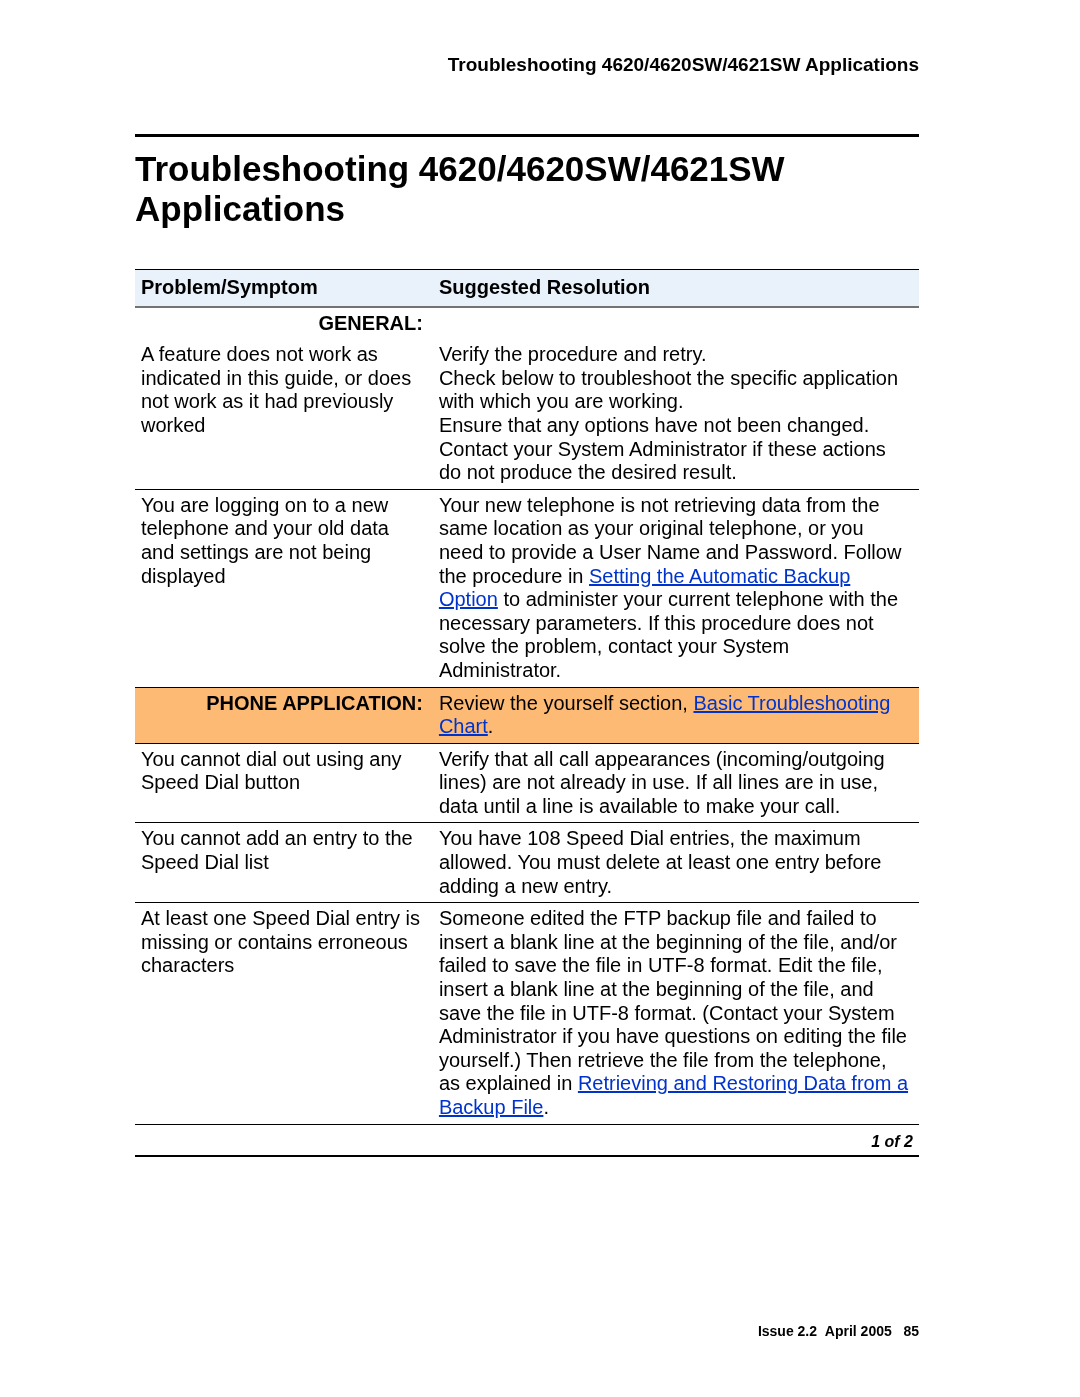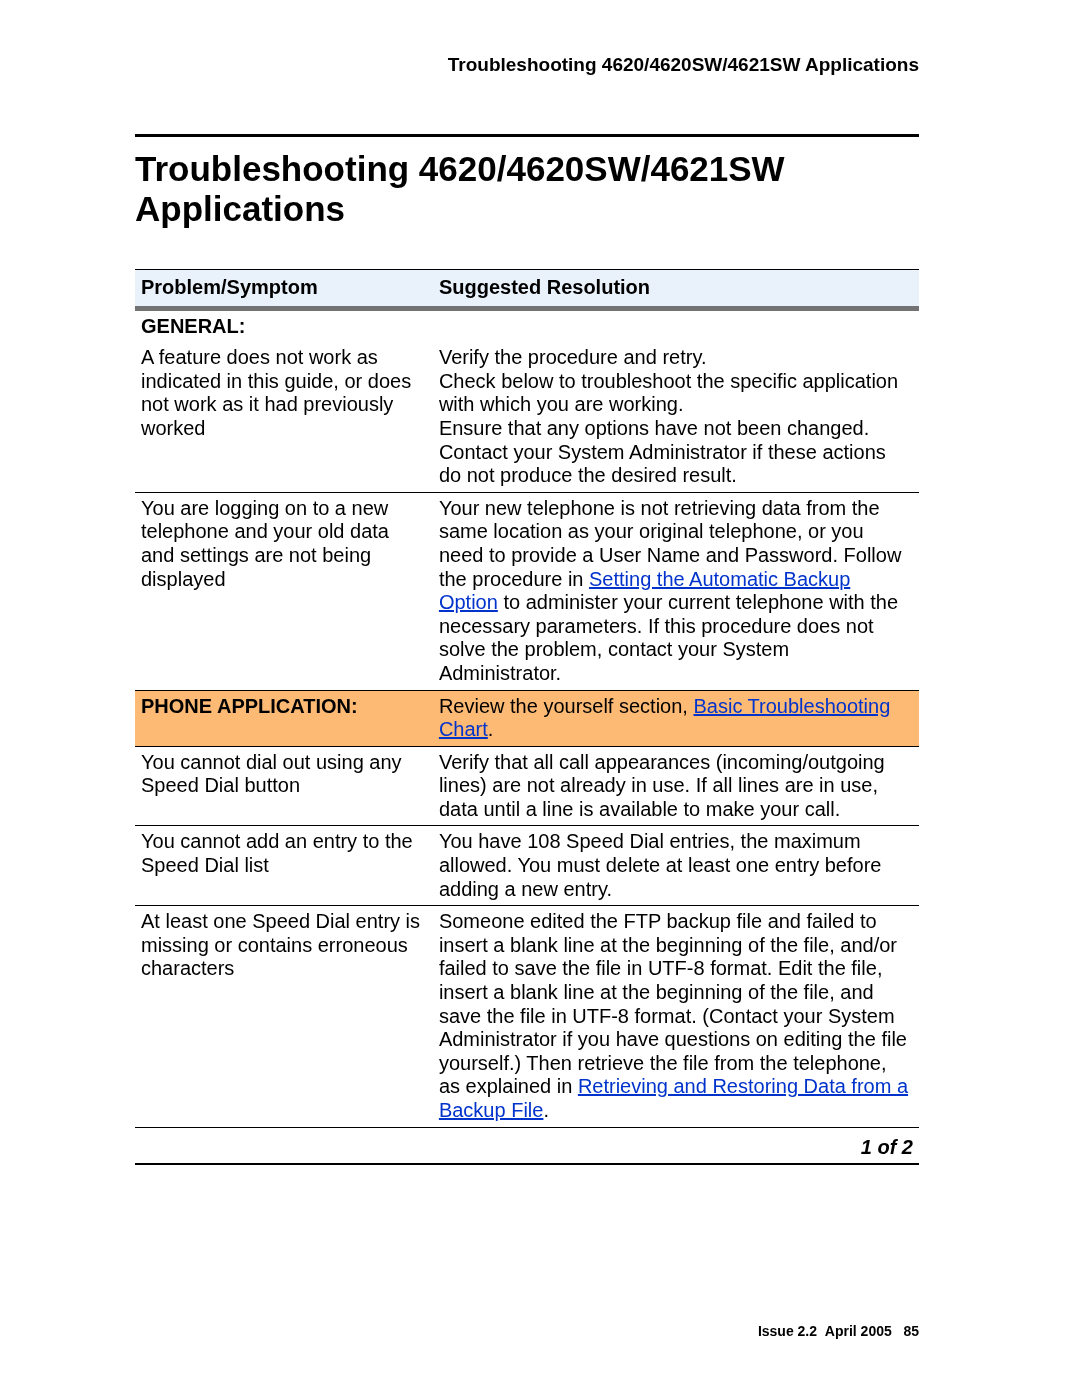--- a/index.html
+++ b/index.html
@@ -32,42 +32,43 @@
     font-size: 20px;
     line-height: 1.18;
   }
   table.tbl th {
     background: #e9f1fa;
     text-align: left;
     font-weight: bold;
     padding: 6px 10px 6px 6px;
     vertical-align: top;
     border-top: 1px solid #000;
-    border-bottom: 5px solid #737373;
+    border-bottom: 2px solid #737373;
   }
   table.tbl td {
     padding: 4px 10px 4px 6px;
     vertical-align: top;
     border-bottom: 1px solid #000;
   }
   table.tbl td.col-left { width: 38%; }
   table.tbl td.col-right { width: 62%; }
   td.sec-head {
     font-weight: bold;
+    text-align: right;
   }
   td.shaded {
     background: #fdba74;
   }
   tr.noborder > td { border-bottom: none; }
   a.link { color: #0033cc; }
   .pager {
     text-align: right;
     font-style: italic;
     font-weight: bold;
-    font-size: 20px;
+    font-size: 16px;
     padding: 8px 6px 4px 0;
     border-bottom: 2px solid #000;
   }
   .footer {
     position: absolute;
     bottom: 58px;
     right: 110px;
     font-size: 14px;
     font-weight: bold;
   }

